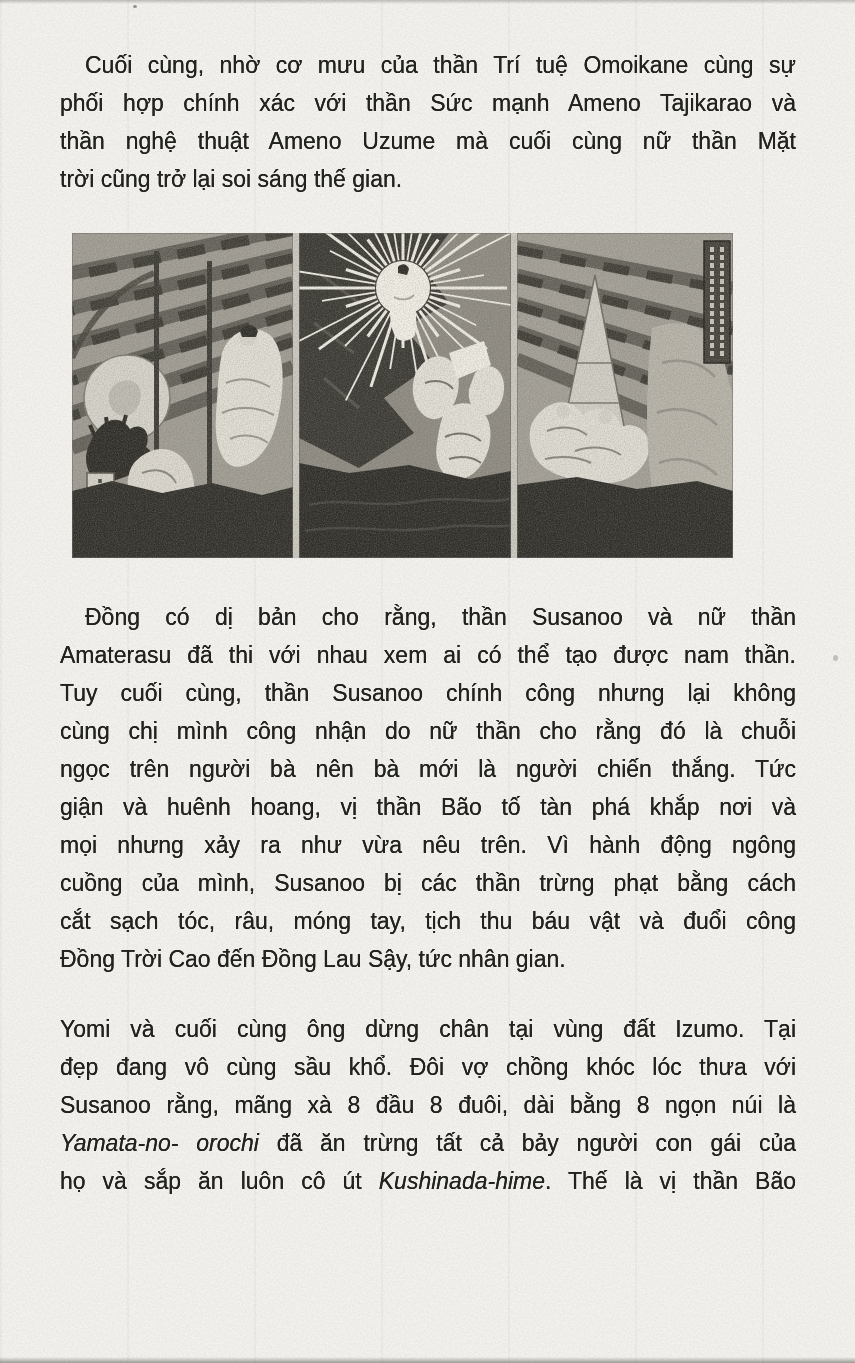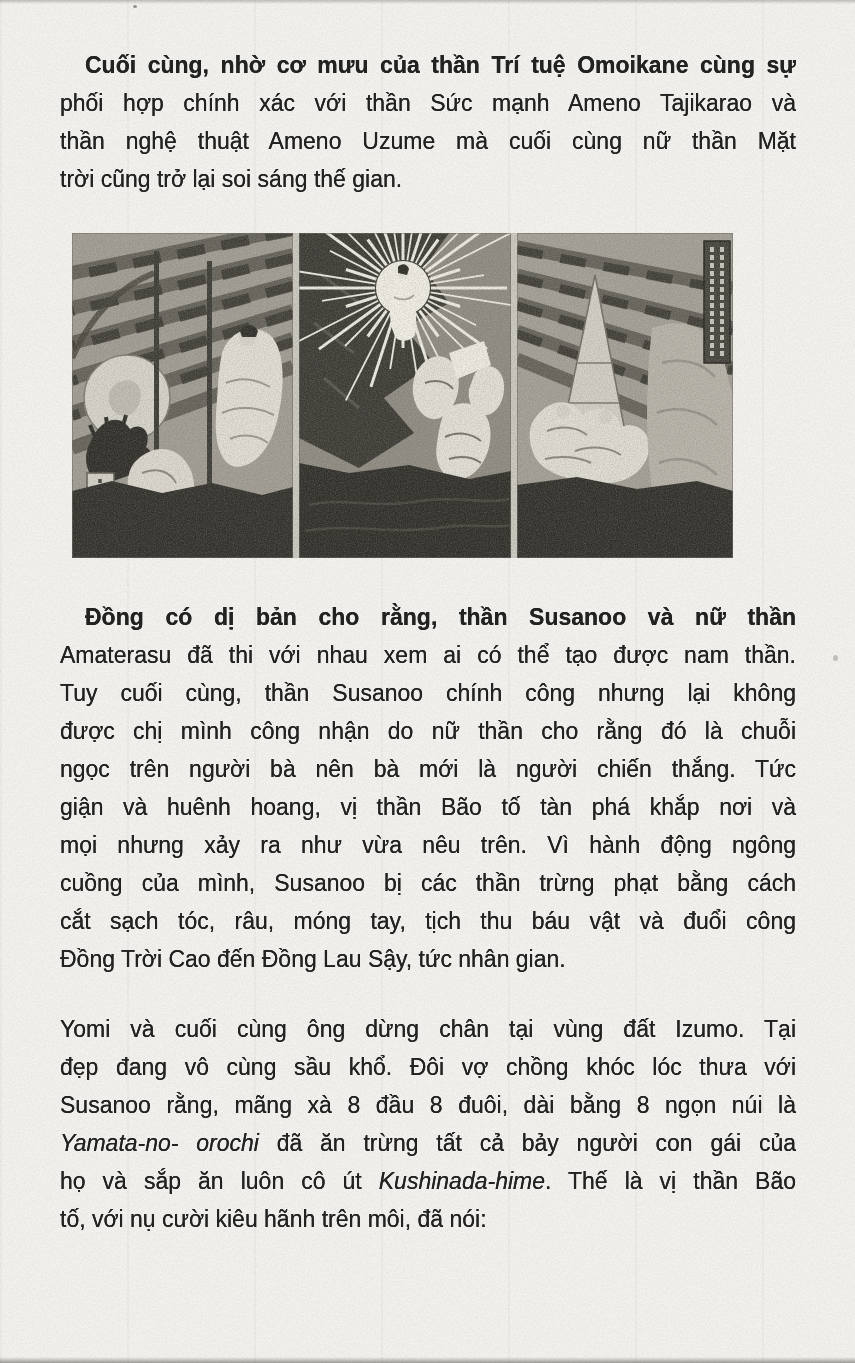--- a/index.html
+++ b/index.html
@@ -33,21 +33,21 @@
     font-size:23px;line-height:38px;
     text-shadow:0 0 0.4px currentColor;
   }
   .para.p1{top:46px;}
   .para.p2{top:598px;}
   .para.p3{top:1010px;}
   .line{
     height:38px;white-space:nowrap;
     text-align:justify;text-align-last:justify;
   }
-  .line.first{text-indent:25px;font-weight:bold;}
+  .line.first{text-indent:25px;}
   .line.last{text-align-last:left;white-space:normal;}
   .line .bi{font-weight:400;font-style:italic;}
 
   .figure{
     position:absolute;left:72px;top:233px;width:661px;height:325px;margin:0;
   }
   .figure svg{display:block;width:661px;height:325px;}
 </style>
 </head>
 <body>
@@ -68,35 +68,34 @@
   <div class="para p1">
       <div class="line first"><span>Cuối cùng, nhờ cơ mưu của thần Trí tuệ Omoikane cùng sự</span></div>
       <div class="line"><span>phối hợp chính xác với thần Sức mạnh Ameno Tajikarao và</span></div>
       <div class="line"><span>thần nghệ thuật Ameno Uzume mà cuối cùng nữ thần Mặt</span></div>
       <div class="line last"><span>trời cũng trở lại soi sáng thế gian.</span></div>
     </div>
   <div class="para p2">
       <div class="line first"><span>Đồng có dị bản cho rằng, thần Susanoo và nữ thần</span></div>
       <div class="line"><span>Amaterasu đã thi với nhau xem ai có thể tạo được nam thần.</span></div>
       <div class="line"><span>Tuy cuối cùng, thần Susanoo chính công nhưng lại không</span></div>
-      <div class="line"><span>được chị mình công nhận do nữ thần cho rằng đó là chuỗi</span></div>
+      <div class="line"><span>cùng chị mình công nhận do nữ thần cho rằng đó là chuỗi</span></div>
       <div class="line"><span>ngọc trên người bà nên bà mới là người chiến thắng. Tức</span></div>
       <div class="line"><span>giận và huênh hoang, vị thần Bão tố tàn phá khắp nơi và</span></div>
       <div class="line"><span>mọi nhưng xảy ra như vừa nêu trên. Vì hành động ngông</span></div>
       <div class="line"><span>cuồng của mình, Susanoo bị các thần trừng phạt bằng cách</span></div>
       <div class="line"><span>cắt sạch tóc, râu, móng tay, tịch thu báu vật và đuổi công</span></div>
       <div class="line last"><span>Đồng Trời Cao đến Đồng Lau Sậy, tức nhân gian.</span></div>
     </div>
   <div class="para p3">
       <div class="line"><span>Yomi và cuối cùng ông dừng chân tại vùng đất Izumo. Tại</span></div>
       <div class="line"><span>đẹp đang vô cùng sầu khổ. Đôi vợ chồng khóc lóc thưa với</span></div>
       <div class="line"><span>Susanoo rằng, mãng xà 8 đầu 8 đuôi, dài bằng 8 ngọn núi là</span></div>
       <div class="line"><span class="bi">Yamata-no- orochi</span><span> đã ăn trừng tất cả bảy người con gái của</span></div>
       <div class="line"><span>họ và sắp ăn luôn cô út </span><span class="bi">Kushinada-hime</span><span>. Thế là vị thần Bão</span></div>
-      <div class="line last"><span>tố, với nụ cười kiêu hãnh trên môi, đã nói:</span></div>
     </div>
 
   <figure class="figure" role="img" aria-label="Black-and-white halftone reproduction of a Japanese ukiyo-e triptych woodblock print: the sun goddess Amaterasu emerges from the heavenly rock cave in a radiant sunburst in the center panel, while gods, dancers, a great mirror and drum gather in the left and right panels under slanting clouds; a vertical title cartouche with Japanese characters sits at the top right">
     <svg viewBox="0 0 661 325" xmlns="http://www.w3.org/2000/svg">
       <defs>
         <clipPath id="cp1">
             <rect x="0" y="0" width="221" height="325"></rect>
           </clipPath>
         <clipPath id="cp2">
             <rect x="227" y="0" width="212" height="325"></rect>

